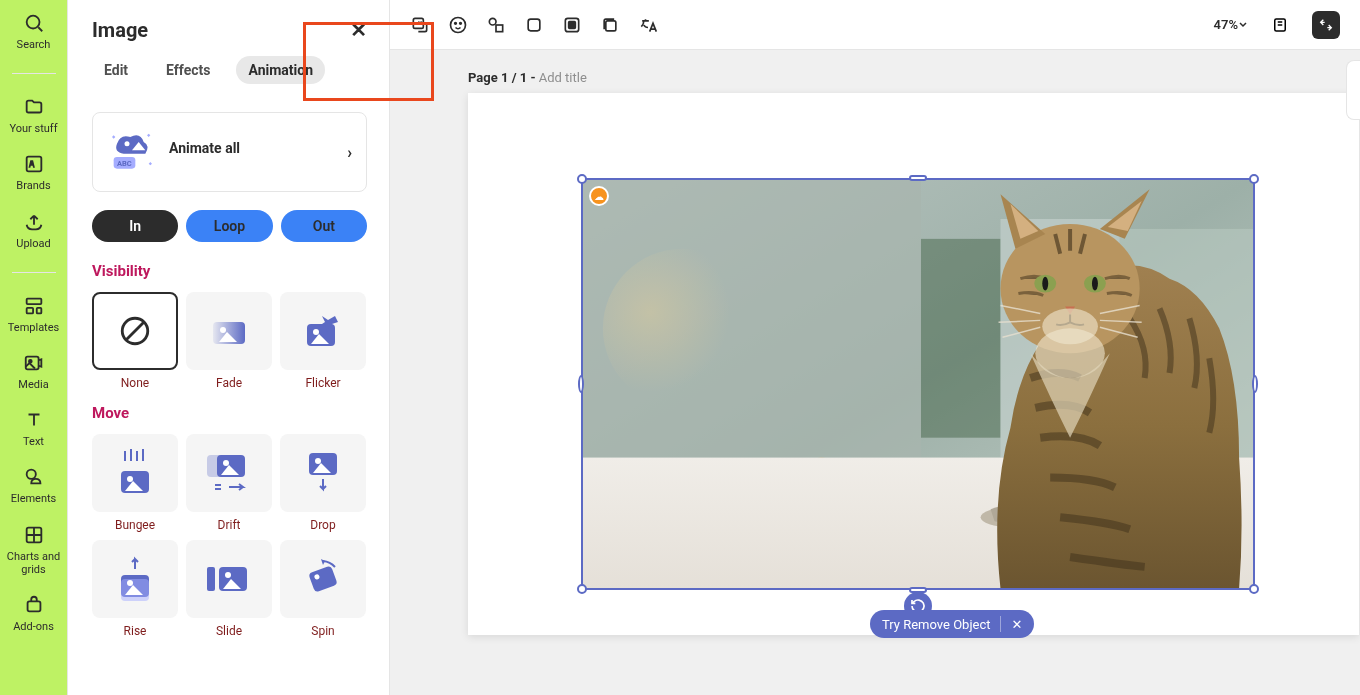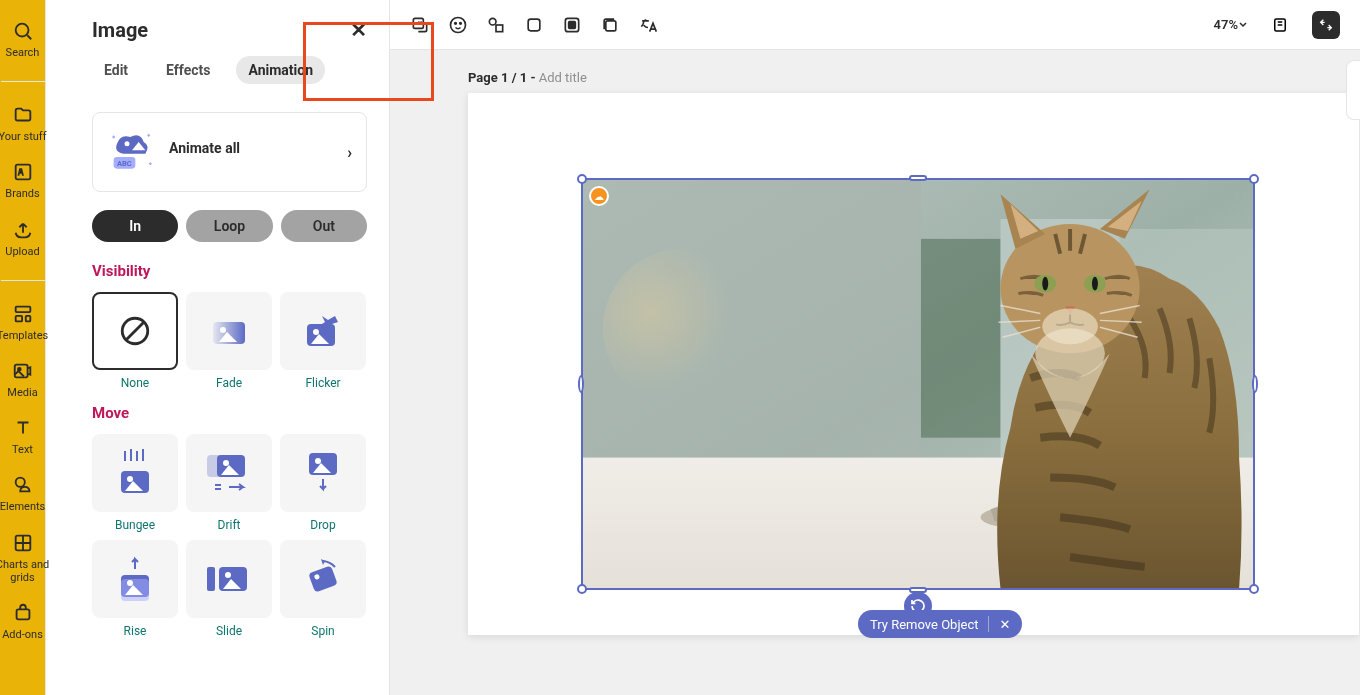--- a/index.html
+++ b/index.html
@@ -1,64 +1,64 @@
 <!DOCTYPE html>
 <html><head>
   <meta charset="utf-8">
   <style>
     *{margin:0;padding:0;box-sizing:border-box;font-family:'Adobe Clean',-apple-system,BlinkMacSystemFont,'Segoe UI',Roboto,sans-serif}
     body{background:#fff;width:1360px;height:695px;overflow:hidden;position:relative}
-    .left-rail{position:absolute;left:0;top:0;width:46px;height:100%;background:#eab308;border-right:1px solid #e5e5e5;display:flex;flex-direction:column;align-items:center;padding-top:20px;gap:18px}
+    .left-rail{position:absolute;left:0;top:0;width:68px;height:100%;background:#bef264;border-right:1px solid #e5e5e5;display:flex;flex-direction:column;align-items:center;padding-top:12px;gap:18px}
     .rail-item{display:flex;flex-direction:column;align-items:center;gap:4px;cursor:pointer;width:62px}
     .rail-item svg, .rail-item .ic{width:22px;height:22px;color:#2c2c2c}
     .rail-item .lbl{font-size:11px;color:#2c2c2c;text-align:center;line-height:1.2}
     .rail-divider{width:44px;height:1px;background:#e5e5e5;margin:4px 0}
     .panel{position:absolute;left:70px;top:0;width:320px;height:100%;background:#fff;border-right:1px solid #e5e5e5;padding:18px 22px;overflow-y:auto}
     .panel-header{display:flex;justify-content:space-between;align-items:center;margin-bottom:14px}
     .panel-title{font-size:20px;font-weight:700;color:#2c2c2c}
     .close-x{font-size:20px;color:#2c2c2c;cursor:pointer;font-weight:700}
     .tabs{display:flex;gap:14px;margin-bottom:28px;font-size:14px;color:#505050;font-weight:700}
     .tab{padding:6px 12px;cursor:pointer;border-radius:16px}
     .tab.active{background:#e8e8e8;color:#2c2c2c}
     .highlight-box{position:absolute;left:303px;top:22px;width:131px;height:79px;border:3px solid #e9471d;pointer-events:none;z-index:5}
     .animate-all{border:1px solid #e5e5e5;border-radius:8px;padding:14px;display:flex;align-items:center;gap:12px;margin-bottom:18px;cursor:pointer;position:relative}
     .aa-icon{width:50px;height:50px;flex-shrink:0}
     .aa-texts .aa-title{font-weight:700;font-size:14px;color:#2c2c2c;margin-bottom:9px}
     .aa-texts .aa-sub{font-size:12px;color:#505050;line-height:1.3}
     .aa-chev{position:absolute;right:14px;font-size:16px;color:#2c2c2c;font-weight:700}
     .dir-tabs{display:flex;gap:8px;margin-bottom:20px}
-    .dir-tab{flex:1;text-align:center;background:#a3a3a3;padding:8px 0;border-radius:16px;font-size:14px;font-weight:600;color:#2c2c2c;cursor:pointer}
+    .dir-tab{flex:1;text-align:center;background:#3b82f6;padding:8px 0;border-radius:16px;font-size:14px;font-weight:600;color:#2c2c2c;cursor:pointer}
     .dir-tab.active{background:#2c2c2c;color:#fff}
     .sect-title{font-size:15px;font-weight:700;color:#be185d;margin-bottom:12px}
     .grid3{display:flex;gap:8px;margin-bottom:14px;flex-wrap:wrap}
     .option{width:86px;display:flex;flex-direction:column;align-items:center;gap:6px}
     .opt-box{width:86px;height:78px;background:#f5f5f5;border-radius:8px;display:flex;align-items:center;justify-content:center;cursor:pointer}
     .opt-box.selected{background:#fff;border:2px solid #2c2c2c}
-    .opt-label{font-size:12px;color:#0f766e}
+    .opt-label{font-size:12px;color:#7f1d1d}
     .canvas-area{position:absolute;left:390px;top:0;right:0;height:100%;background:#f0f0f0}
     .toolbar{position:absolute;left:0;top:0;right:0;height:50px;background:#fff;border-bottom:1px solid #e5e5e5;display:flex;align-items:center;padding:0 20px;gap:18px}
     .tb-icon{width:20px;height:20px;cursor:pointer;color:#2c2c2c;display:flex;align-items:center;justify-content:center}
     .tb-spacer{flex:1}
     .zoom{font-size:13px;font-weight:600;color:#2c2c2c;cursor:pointer;display:flex;align-items:center;gap:0}
     .tb-pill{width:28px;height:28px;border-radius:6px;display:flex;align-items:center;justify-content:center;cursor:pointer}
     .tb-pill.dark{background:#2c2c2c;color:#fff}
     .page-info{position:absolute;left:78px;top:70px;font-size:13px;color:#2c2c2c}
     .page-info .bold{font-weight:700}
     .page-info .add-title{color:#8e8e8e}
     .artboard{position:absolute;left:78px;top:93px;width:891px;height:542px;background:#fff;box-shadow:0 2px 8px rgba(0,0,0,0.1)}
     .selection{position:absolute;left:113px;top:85px;width:674px;height:412px;border:2px solid #5c6ac4;z-index:3}
     .handle{position:absolute;width:10px;height:10px;background:#fff;border:2px solid #5c6ac4;border-radius:50%}
     .handle.tl{left:-6px;top:-6px}.handle.tr{right:-6px;top:-6px}.handle.bl{left:-6px;bottom:-6px}.handle.br{right:-6px;bottom:-6px}
     .handle.mid{width:18px;height:6px;border-radius:3px}
     .handle.tm{left:50%;top:-5px;transform:translateX(-50%)}.handle.bm{left:50%;bottom:-5px;transform:translateX(-50%)}
     .handle.ml{left:-5px;top:50%;width:6px;height:18px;transform:translateY(-50%)}.handle.mr{right:-5px;top:50%;width:6px;height:18px;transform:translateY(-50%)}
     .cloud-icon{position:absolute;left:6px;top:6px;width:20px;height:20px;background:#f7931e;border:2px solid #fff;border-radius:50%;display:flex;align-items:center;justify-content:center;color:#fff;font-size:10px}
     .rotate-handle{position:absolute;left:50%;bottom:-32px;transform:translateX(-50%);width:28px;height:28px;background:#5c6ac4;border-radius:50%;display:flex;align-items:center;justify-content:center;cursor:pointer}
     .cat-image{position:absolute;left:0;top:0;width:100%;height:100%;overflow:hidden}
-    .try-remove{position:absolute;left:468px;top:610px;background:#5c6ac4;color:#fff;border-radius:16px;padding:6px 12px;font-size:13px;display:flex;align-items:center;gap:10px;cursor:pointer;z-index:4}
+    .try-remove{position:absolute;left:480px;top:610px;background:#5c6ac4;color:#fff;border-radius:16px;padding:6px 12px;font-size:13px;display:flex;align-items:center;gap:10px;cursor:pointer;z-index:4}
     .try-remove .sep{width:1px;height:16px;background:rgba(255,255,255,0.4)}
     .side-handle{position:absolute;right:-2px;top:60px;width:16px;height:60px;background:#fff;border:1px solid #e5e5e5;border-right:none;border-radius:8px 0 0 8px;z-index:6}
   </style>
 </head>
 <body>
 
 <div class="left-rail">
   <div class="rail-item">
     <svg viewBox="0 0 24 24" fill="none" stroke="currentColor" stroke-width="2">
         <circle cx="11" cy="11" r="7"></circle>

